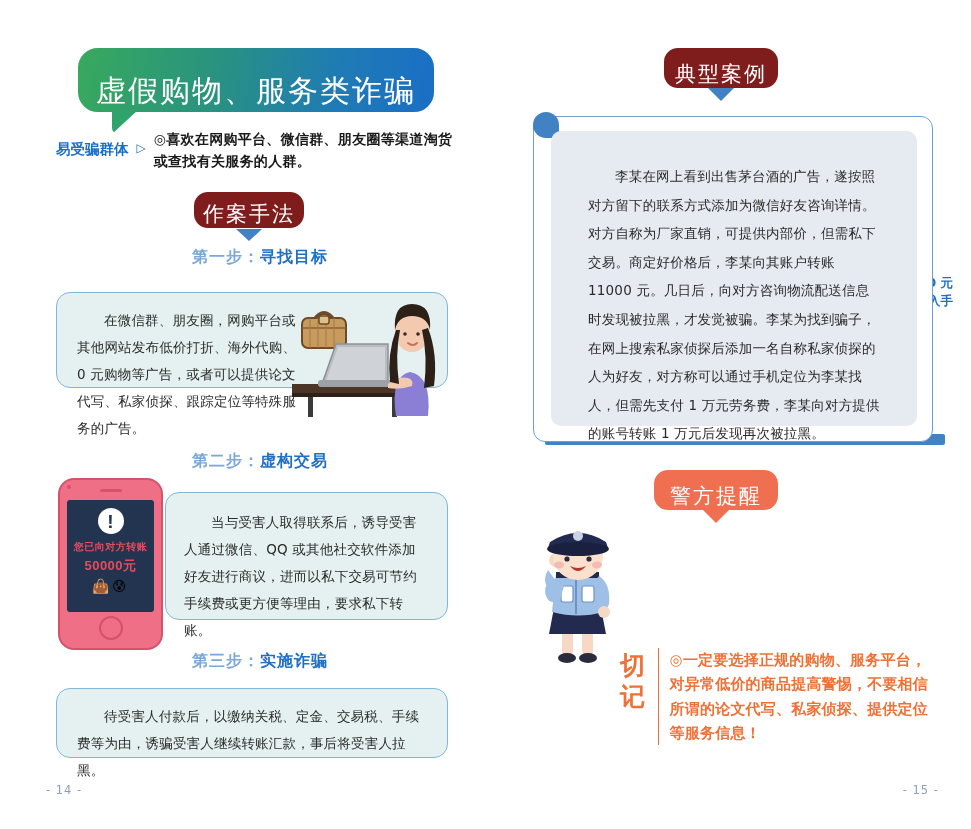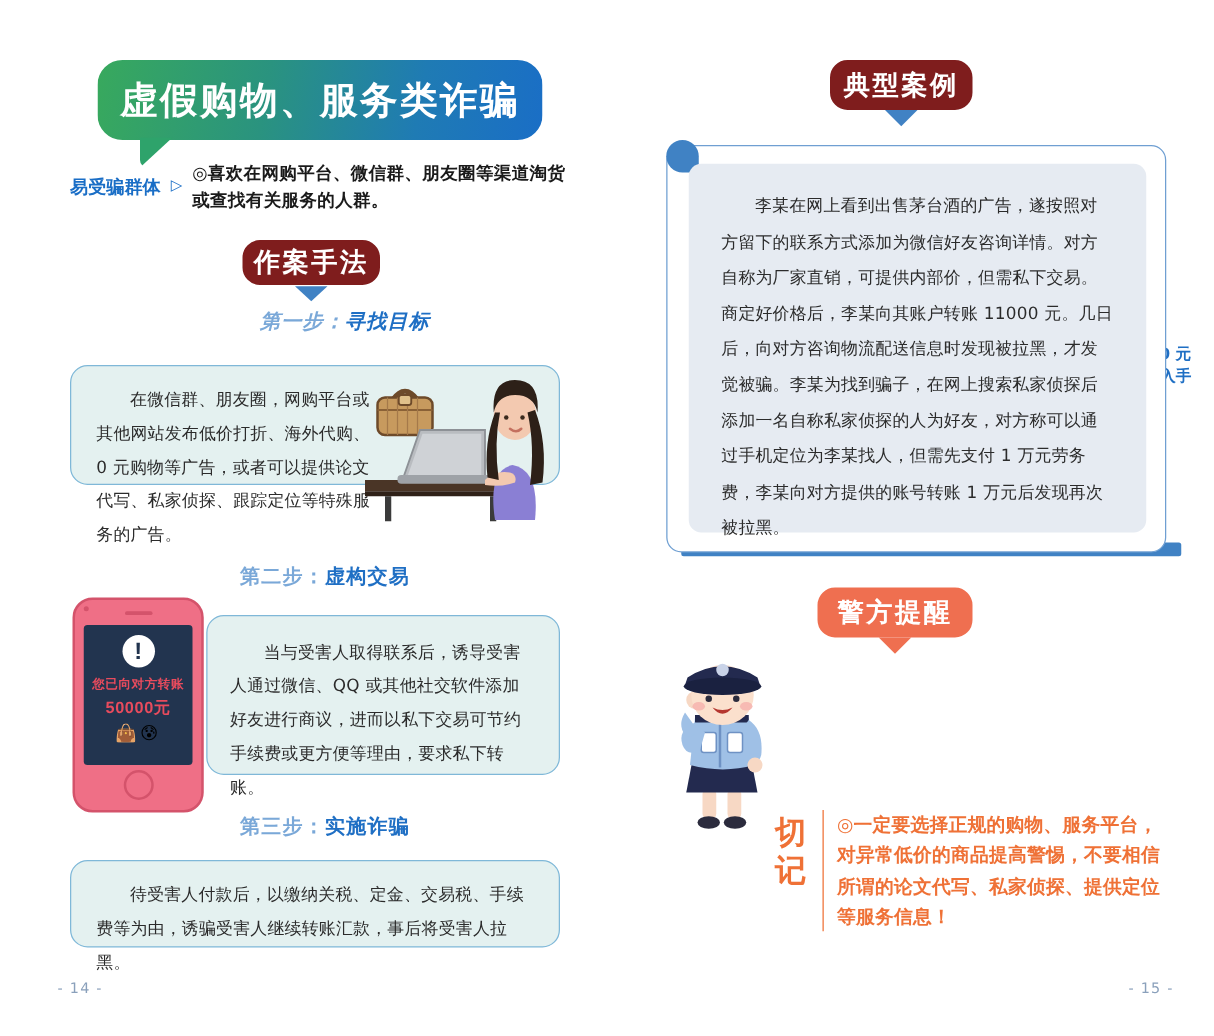--- a/index.html
+++ b/index.html
@@ -5,23 +5,23 @@
   html,body{margin:0;padding:0;}
   body{
     width:971px;height:829px;background:#ffffff;
     font-family:"Liberation Sans","DejaVu Sans",sans-serif;
     overflow:hidden;position:relative;
   }
   .page{position:absolute;inset:0;}
 
   
   .banner{
-    position:absolute;display:flex;align-items:center;justify-content:center;
+    position:absolute;display:flex;align-items:flex-end;justify-content:center;
     border-radius:16px;color:#fff;font-family:"DejaVu Serif","Liberation Serif",serif;
-    font-weight:700;letter-spacing:2px;box-sizing:border-box;
+    font-weight:400;letter-spacing:2px;box-sizing:border-box;
     border:2px solid #fff;box-shadow:0 0 0 2px rgba(255,255,255,.9);
   }
   .banner .tail{
     position:absolute;bottom:-13px;left:50%;transform:translateX(-50%);
     width:0;height:0;border-left:13px solid transparent;border-right:13px solid transparent;
   }
 
   
   #title-banner{
     left:76px;top:46px;width:360px;height:68px;font-size:30px;
@@ -109,21 +109,21 @@
     background:#4082c4;border-radius:13px 13px 4px 13px;
   }
   #case-bottombar{
     position:absolute;left:545px;top:434px;width:400px;height:11px;background:#4082c4;border-radius:2px;
   }
   #case-inner{
     position:absolute;left:551px;top:131px;width:366px;height:295px;
     background:#e6ebf2;border-radius:10px;box-sizing:border-box;padding:16px 22px;
   }
   #case-inner p{
-    margin:4px;font-family:"DejaVu Sans","Liberation Sans",sans-serif;
+    margin:15px;font-family:"DejaVu Sans","Liberation Sans",sans-serif;
     font-size:13.5px;color:#2b2b2b;line-height:2.12;text-indent:2em;letter-spacing:.2px;
   }
 
   
   #police-banner{left:652px;top:468px;width:128px;height:44px;font-size:21px;background:#ef6f50;}
   #police-banner .tail{border-top:13px solid #ef6f50;}
 
   #police-bubble{
     position:absolute;left:628px;top:537px;width:300px;height:90px;
     background:#fdeee7;border-radius:22px;box-sizing:border-box;padding:13px 16px;
@@ -175,21 +175,21 @@
     <span id="victim-label">易受骗群体</span>
     <span id="victim-arrow">▷</span>
     <span id="victim-text">◎喜欢在网购平台、微信群、朋友圈等渠道淘货或查找有关服务的人群。</span>
   </div>
 
   <div class="banner" id="method-banner">
     <span>作案手法</span>
     <span class="tail"></span>
   </div>
 
-  <div class="step-head" style="left:208px;top:247px;font-style:italic;">
+  <div class="step-head" style="left:192px;top:247px;">
     <span class="num">第一步：</span><span class="nm">寻找目标</span>
   </div>
 
   <div id="price-tag">
     <div>原价 5500 元</div>
     <div>三折即可入手</div>
   </div>
 
   <div class="mintbox" style="left:56px;top:292px;width:392px;height:96px;padding:14px 150px 14px 20px;">
     <p>在微信群、朋友圈，网购平台或其他网站发布低价打折、海外代购、0 元购物等广告，或者可以提供论文代写、私家侦探、跟踪定位等特殊服务的广告。</p>

